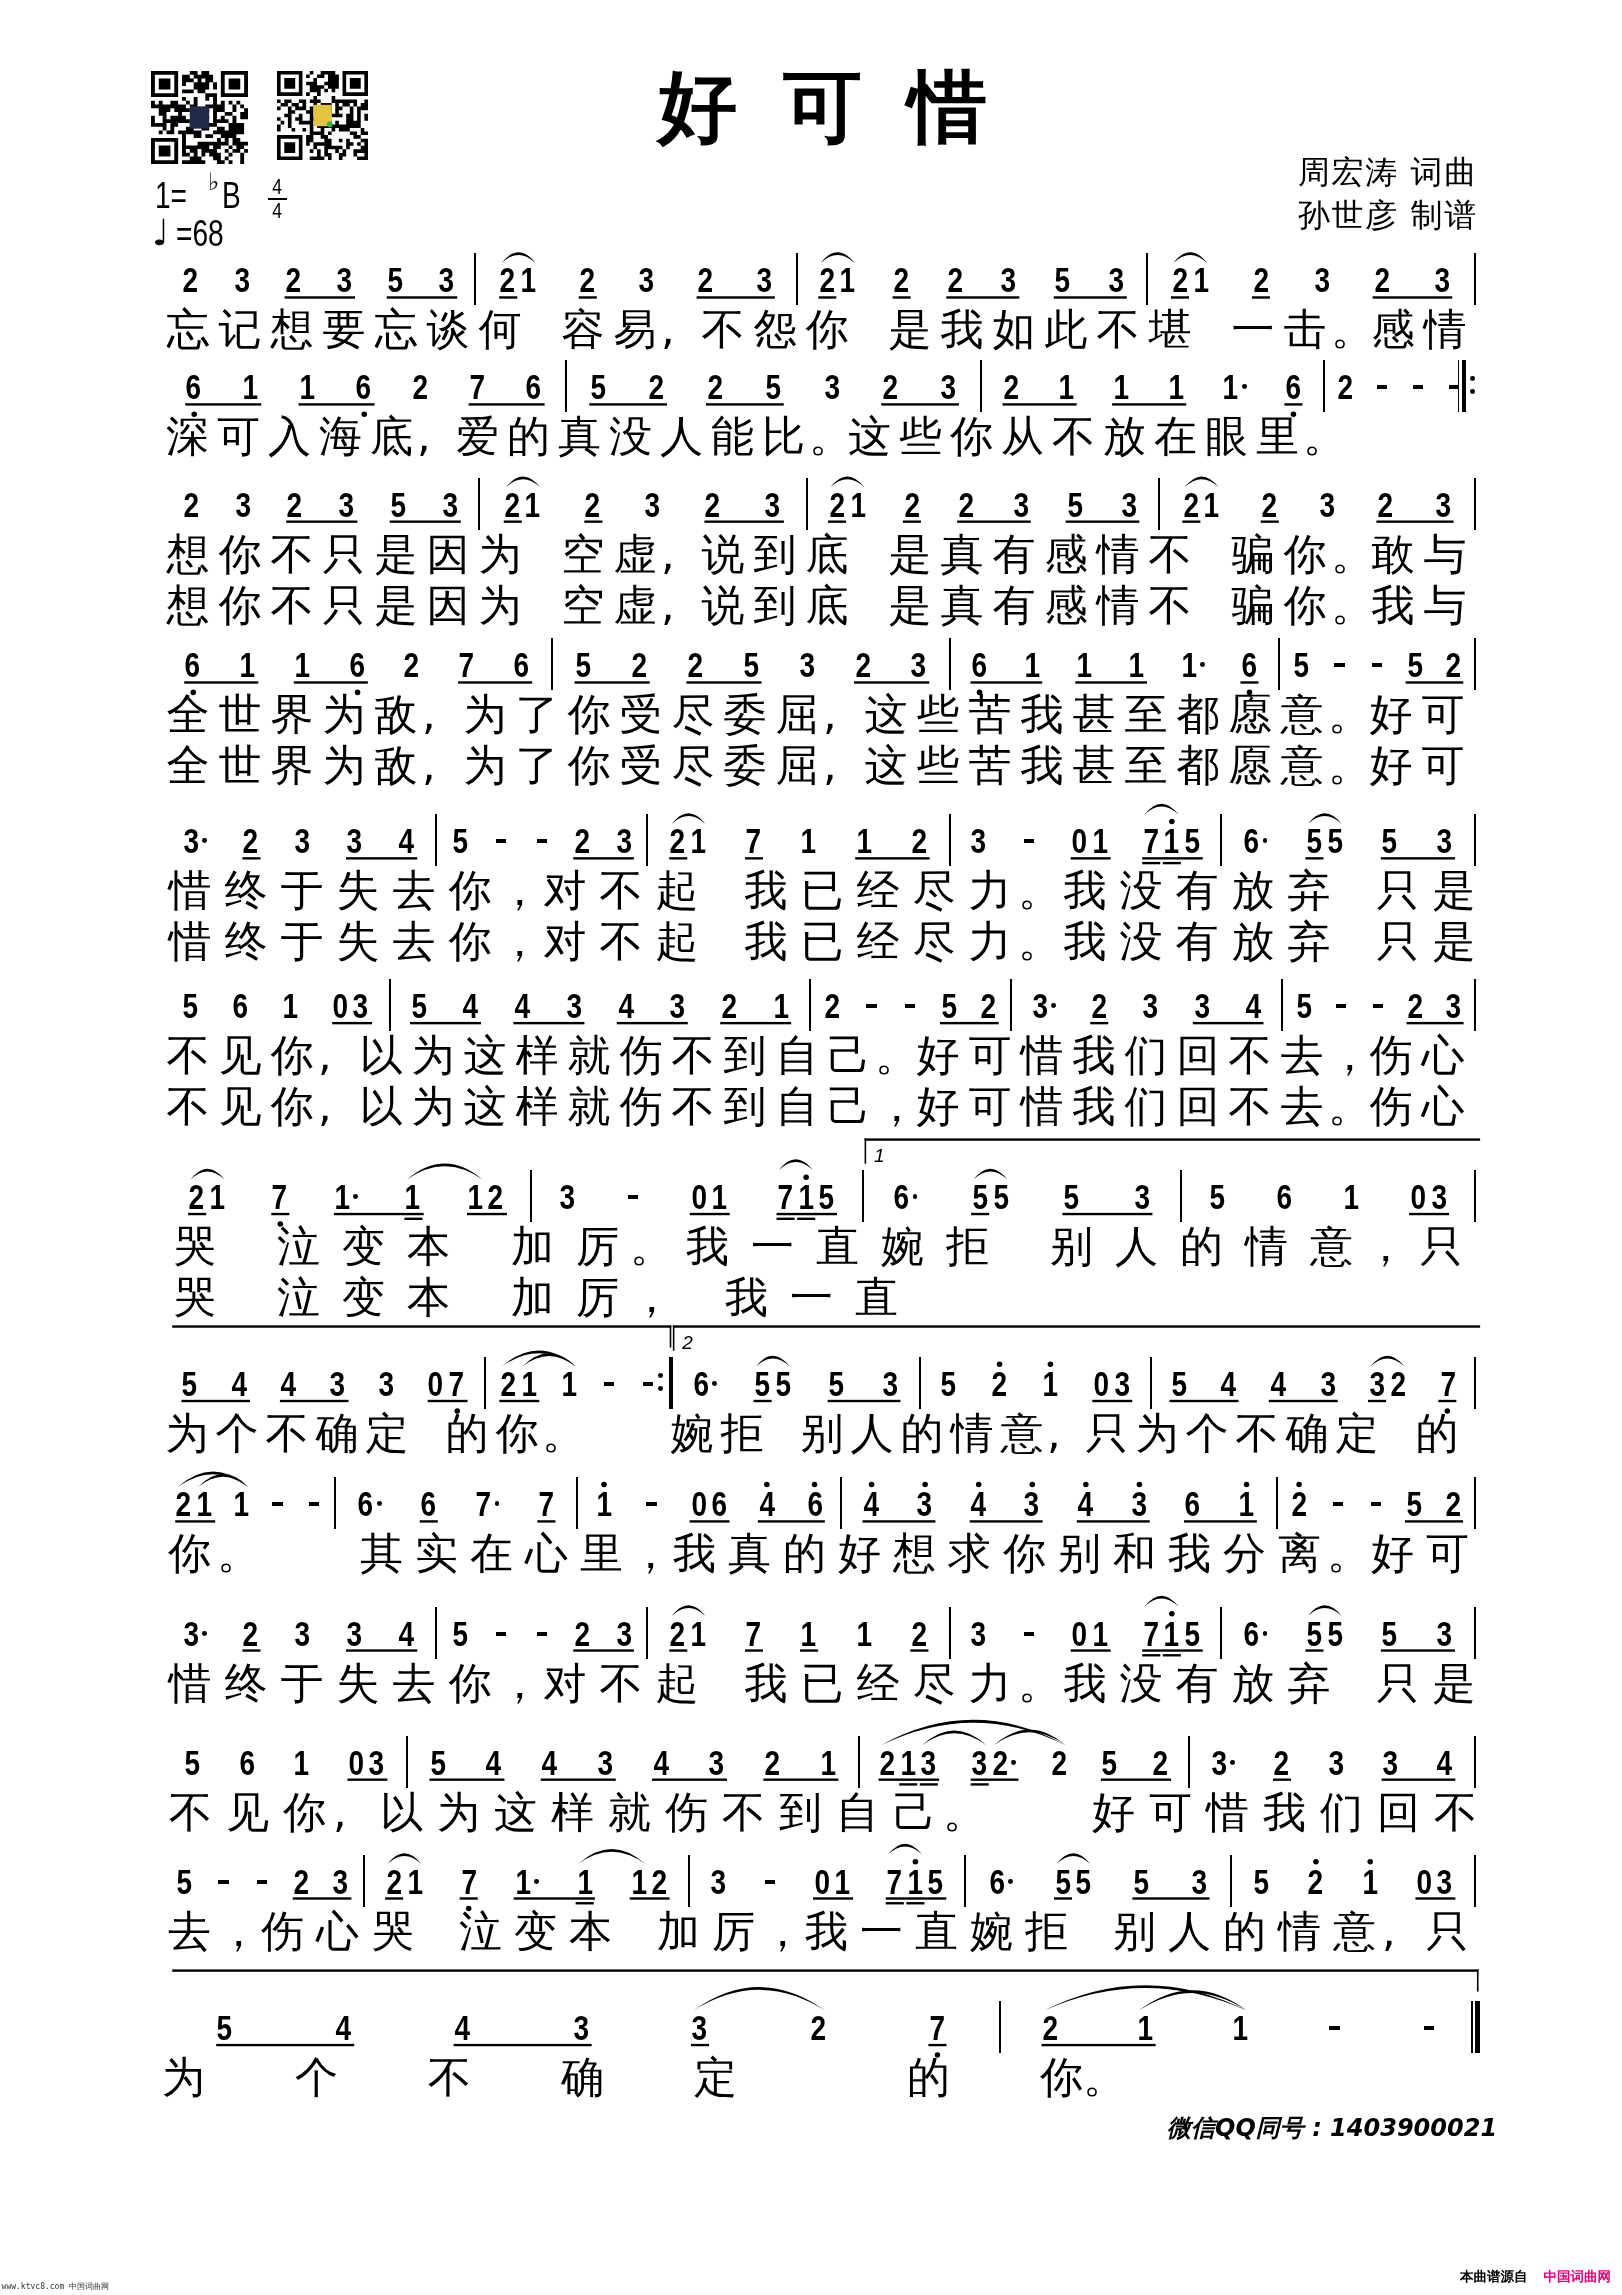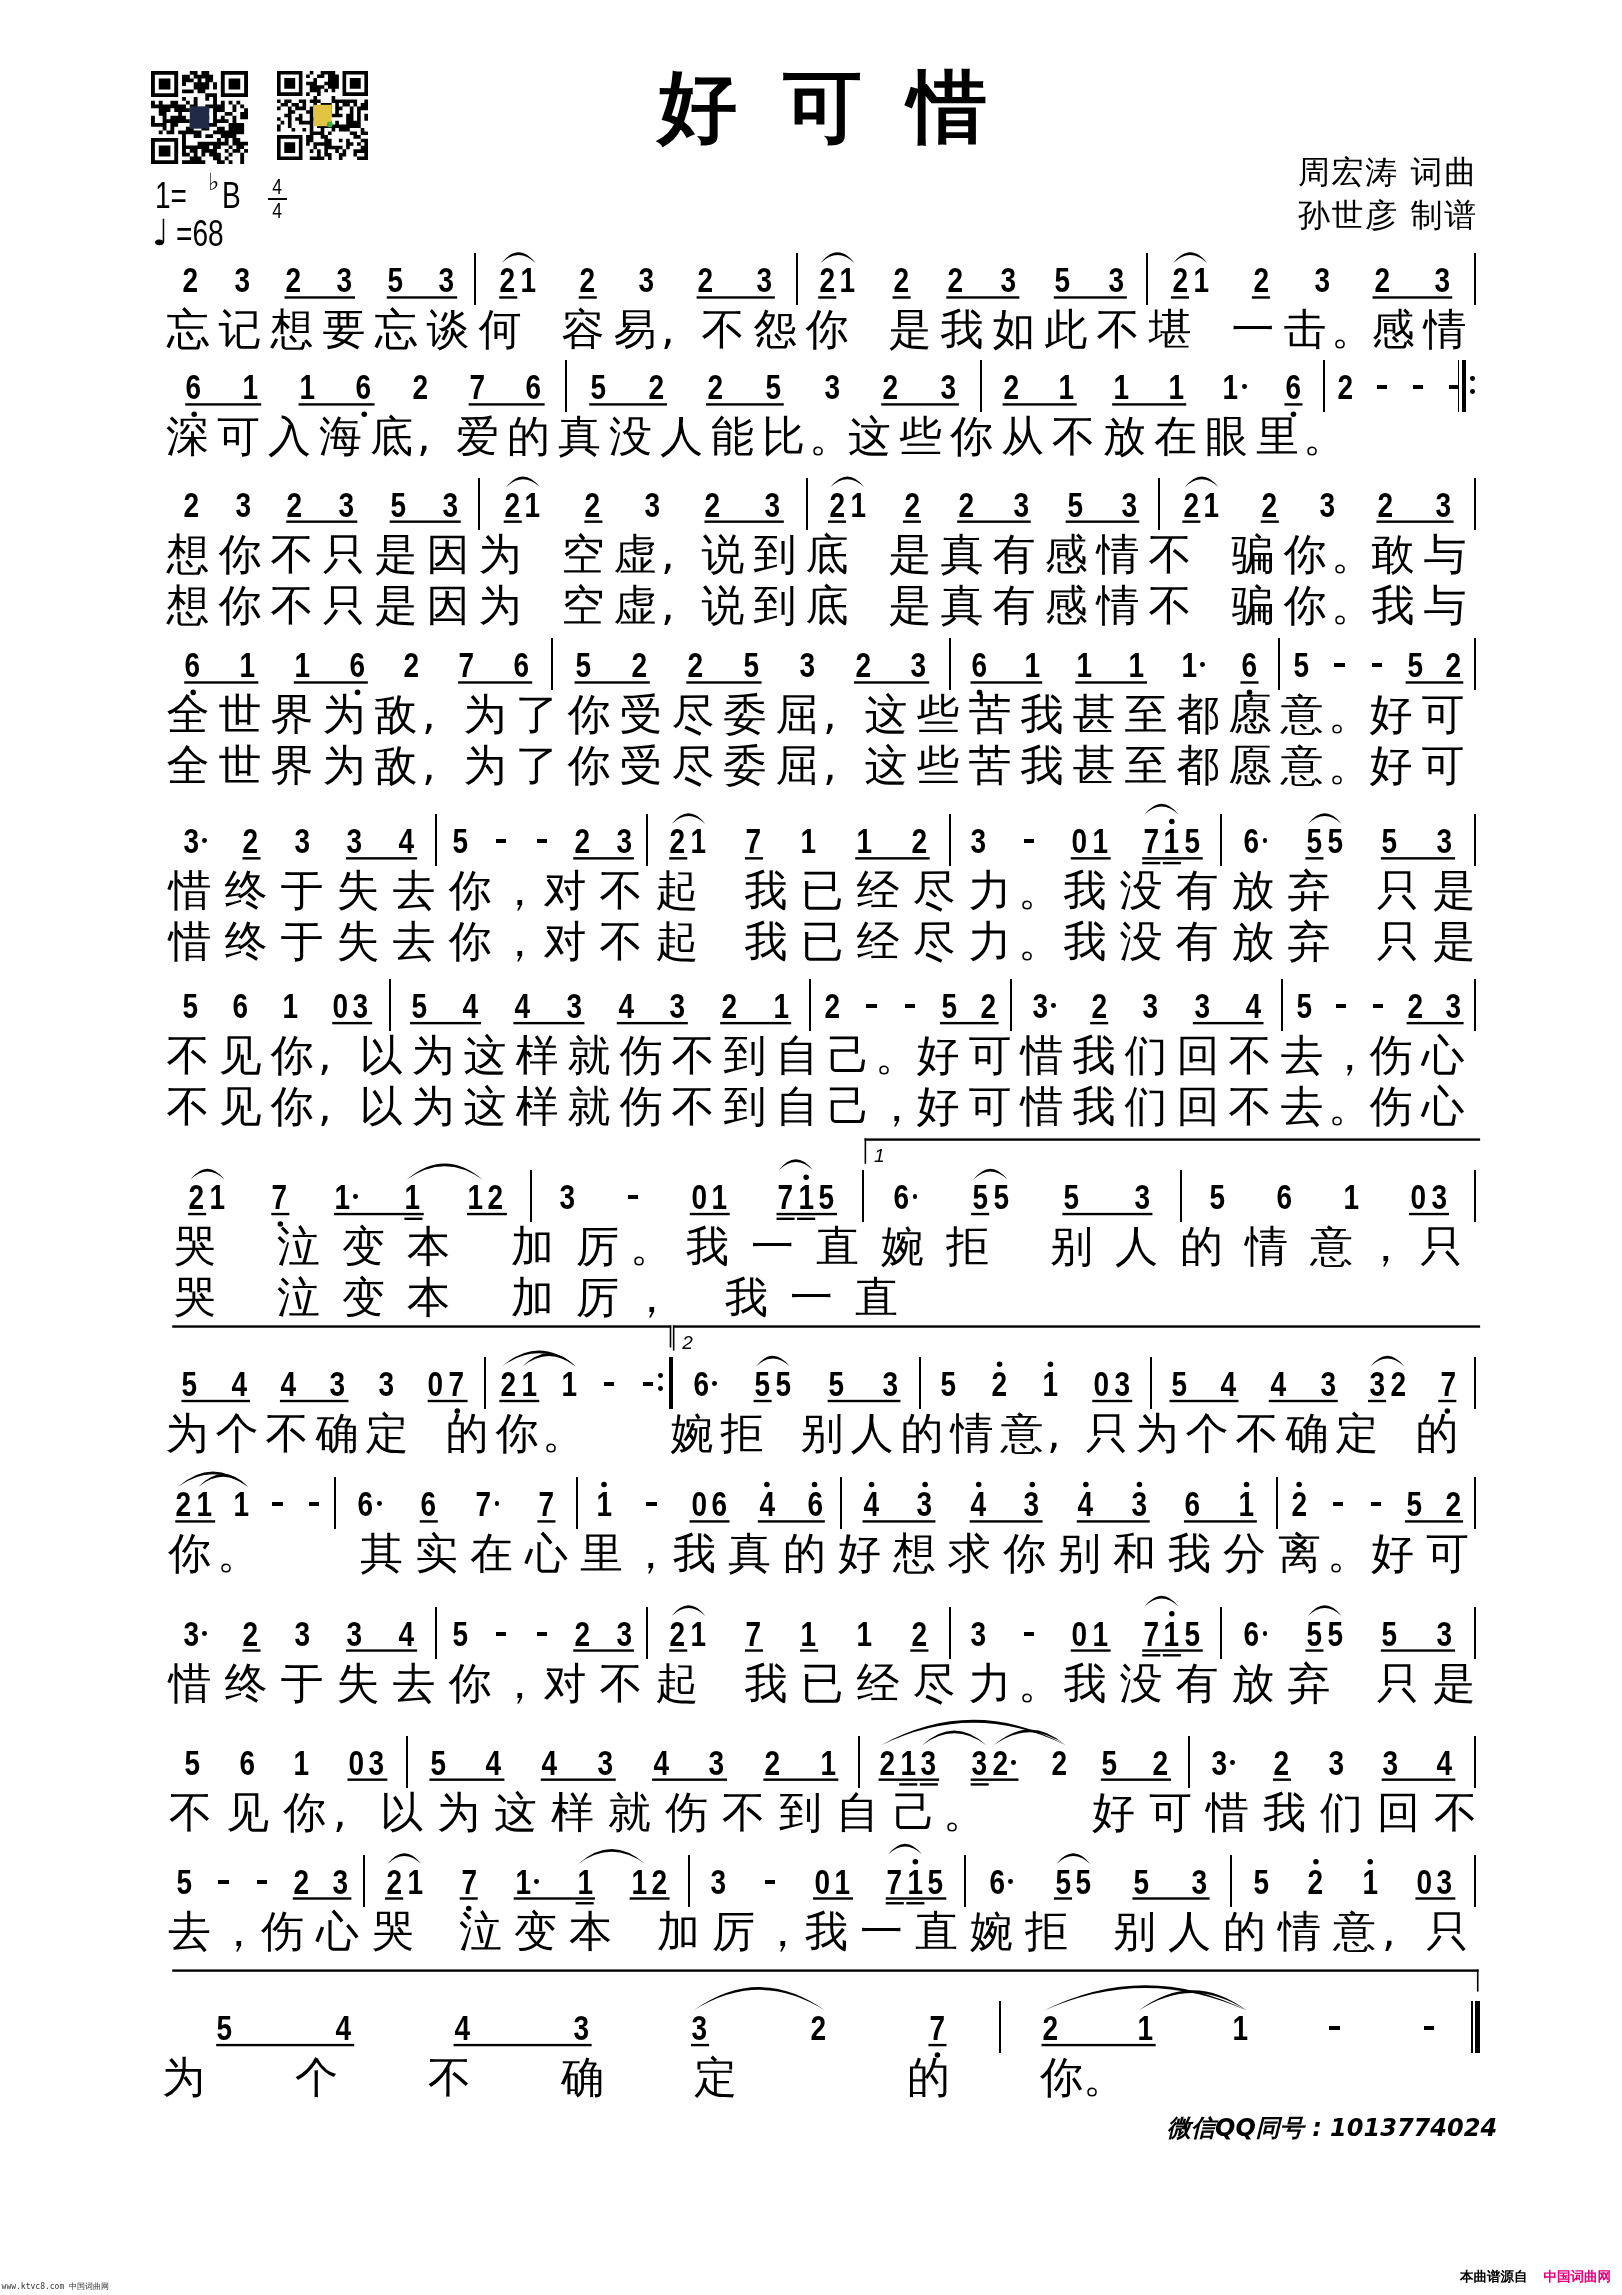--- a/index.html
+++ b/index.html
@@ -1906,21 +1906,21 @@
             <span class="n">
               <span class="dash"></span>
             </span>
           </span>
         </div>
         <div class="bar bar-final" style="left: 1479px;"></div>
       </div>
     <div class="lyr l1 wide"><span class="c" style="width: 133px;">为</span><span class="c" style="width: 133px;">个</span><span class="c" style="width: 133px;">不</span><span class="c" style="width: 133px;">确</span><span class="c" style="width: 133px;">定</span><span class="c" style="width: 80px;">&nbsp;</span><span class="c" style="width: 133px;">的</span><span class="c" style="width: 133px;">你。</span></div>
   </div>
 
-  <div class="contact">微信QQ同号 : 1013774024</div>
+  <div class="contact">微信QQ同号 : 1403900021</div>
   <div class="source">
     <span>本曲谱源自</span><span class="site" id="siteName" style="color: rgb(228, 0, 127);">中国词曲网</span>
   </div>
   <div class="wm">www.ktvc8.com 中国词曲网</div>
 
   <svg id="overlay" width="1623" height="2295" viewBox="0 0 2048 2897">
       <rect x="358.8500061035156" y="374" width="88.89999389648438" height="3"></rect>
       <rect x="487.8500061035156" y="374" width="88.89999389648438" height="3"></rect>
       <rect x="878.9593505859375" y="374" width="98.7906494140625" height="3"></rect>
       <rect x="1194.1624755859375" y="374" width="92.2281494140625" height="3"></rect>

